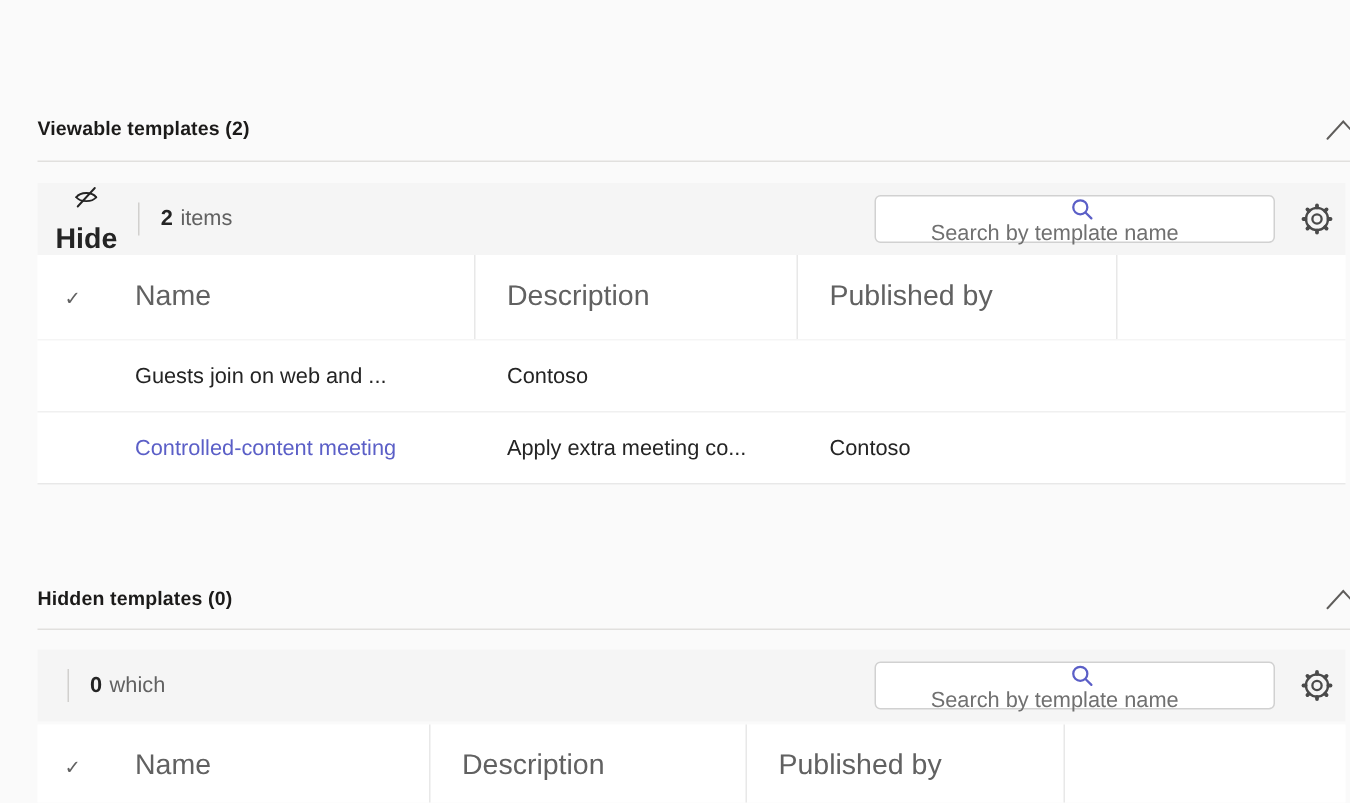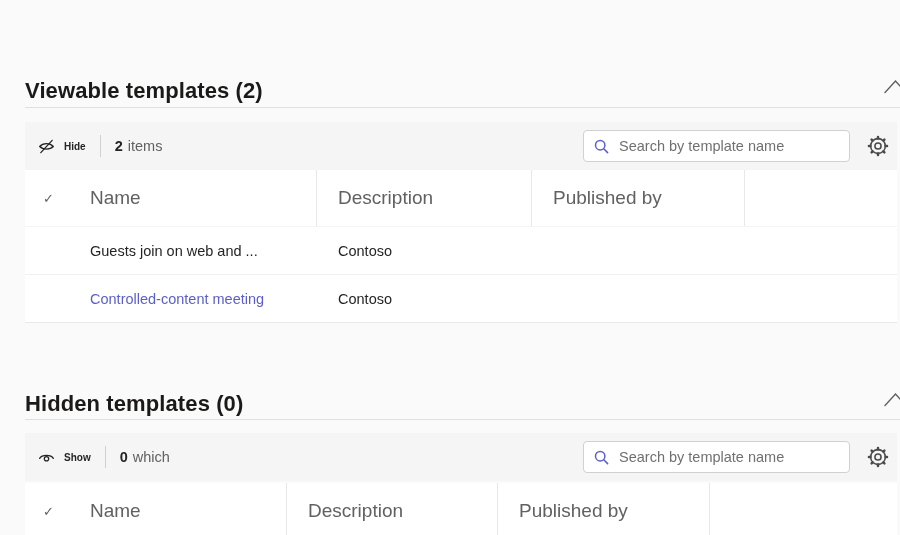--- a/index.html
+++ b/index.html
@@ -10,44 +10,44 @@
     font-family:"Liberation Sans", sans-serif;
     color:#242424;
     -webkit-font-smoothing:antialiased;
   }
   .intro {
     position:absolute; left:25px; top:9px; width:874px;
     font-size:14px; line-height:21.5px; color:#242424;
   }
   .section-title {
     position:absolute; left:25px;
-    font-size:22px; font-weight:700; color:#1b1a19; letter-spacing:.1px;
+    font-size:13px; font-weight:700; color:#1b1a19; letter-spacing:.1px;
   }
   .chevron {
     position:absolute; left:884px; width:24px; height:15px;
   }
   .hdivider {
     position:absolute; left:25px; width:875px; height:1px; background:#e1e0de;
   }
   .toolbar {
     position:absolute; left:25px; width:872px; height:48px;
     background:#f5f5f5; display:flex; align-items:center; padding-left:12px;
   }
   .tb-action {
     display:flex; align-items:center; gap:8px; cursor:pointer;
     background:none; border:none; font-family:inherit;
-    font-size:10px; font-weight:600; color:#242424; padding:4px 6px 4px 0;
+    font-size:19px; font-weight:600; color:#242424; padding:4px 6px 4px 0;flex-direction:column;
   }
   .tb-sep { width:1px; height:22px; background:#d1d0ce; margin:0 14px 0 8px; }
   .tb-count { font-size:14.5px; color:#616161; display:flex; gap:5px; align-items:baseline; }
   .tb-count b { color:#242424; font-weight:700; }
   .searchbox {
     position:absolute; left:558px; top:8px; width:267px; height:32px;
     background:#ffffff; border:1px solid #d1d1d1; border-radius:4px;
-    display:flex; align-items:center; padding-left:9px;
+    display:flex; align-items:center; padding-left:9px;flex-direction:column;
   }
   .searchbox svg { flex:0 0 auto; }
   .searchbox input {
     border:none; outline:none; background:transparent; width:210px;
     font-family:inherit; font-size:14.5px; color:#242424; margin-left:9px;
   }
   .searchbox input::placeholder { color:#707070; opacity:1; }
   .gearbtn {
     position:absolute; right:8px; top:13px; width:22px; height:22px;
     background:none; border:none; cursor:pointer; padding:0;
@@ -136,43 +136,35 @@
   </div>
   <div class="trow body-row">
     <div class="cell check"></div>
     <div class="cell">Guests join on web and ...</div>
     <div class="cell">Contoso</div>
     <div class="cell"></div>
   </div>
   <div class="trow body-row">
     <div class="cell check"></div>
     <div class="cell"><a class="name-link">Controlled-content meeting</a></div>
+    <div class="cell">Apply extra meeting co...</div>
     <div class="cell">Contoso</div>
     <div class="cell"></div>
   </div>
 </div>
 
 <h2 class="section-title" style="top:391px">Hidden templates (0)</h2>
 <span class="chevron" style="top:392px">
   <svg width="24" height="15" viewBox="0 0 24 15">
       <polyline points="1,13.5 11.5,2 22,13.5" fill="none" stroke="#5f5d5b" stroke-width="1.3" stroke-linecap="round"></polyline>
     </svg>
 </span>
 <div class="hdivider" style="top:419px"></div>
 
 <div class="toolbar" style="top:433px">
-  <button class="tb-action">
-    <span class="icon18">
-      <svg width="19" height="19" viewBox="0 0 20 20">
-        <path d="M2.8 11 C5.3 6.8, 14.7 6.8, 17.2 11" fill="none" stroke="#242424" stroke-width="1.35" stroke-linecap="round"></path>
-        <circle cx="10" cy="11.3" r="2.3" fill="none" stroke="#242424" stroke-width="1.35"></circle>
-      </svg>
-    </span>
-    <span>Show</span>
-  </button>
   <span class="tb-sep"></span>
   <span class="tb-count">
     <b>0</b>
     <span>which</span>
   </span>
   <span class="searchbox">
     <svg width="17" height="17" viewBox="0 0 17 17">
       <circle cx="7.2" cy="7.2" r="4.7" fill="none" stroke="#5b5fc7" stroke-width="1.5"></circle>
       <line x1="10.8" y1="10.8" x2="14.6" y2="14.6" stroke="#5b5fc7" stroke-width="1.5" stroke-linecap="round"></line>
     </svg>

